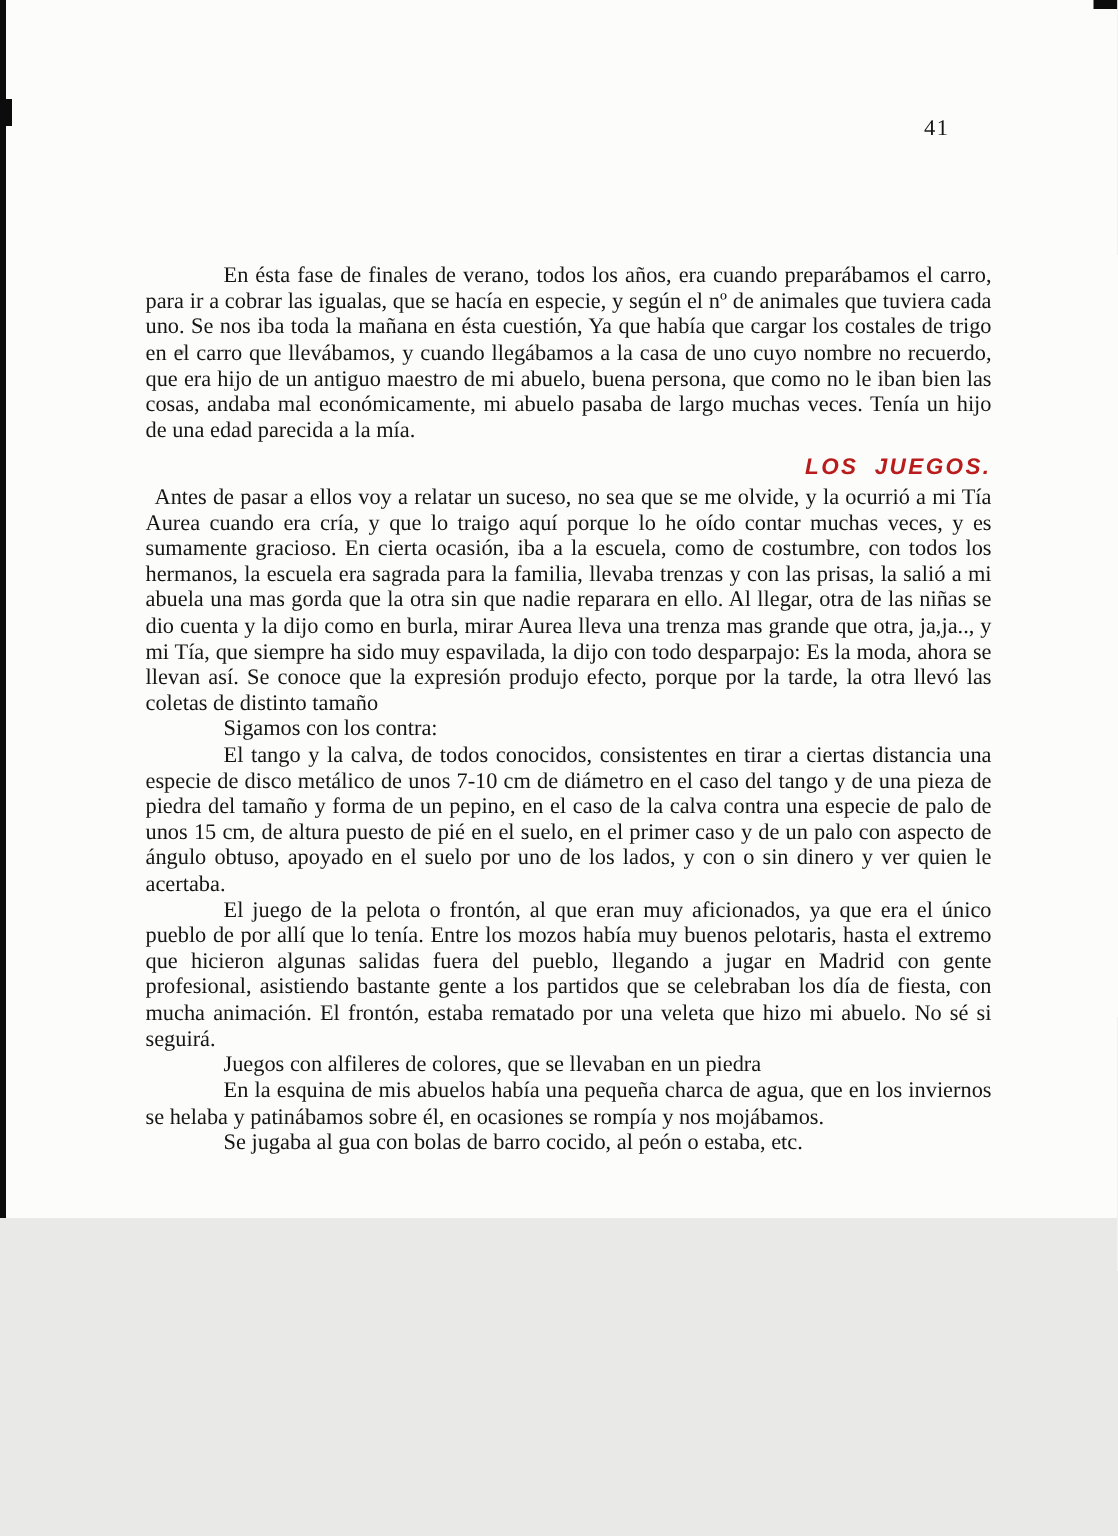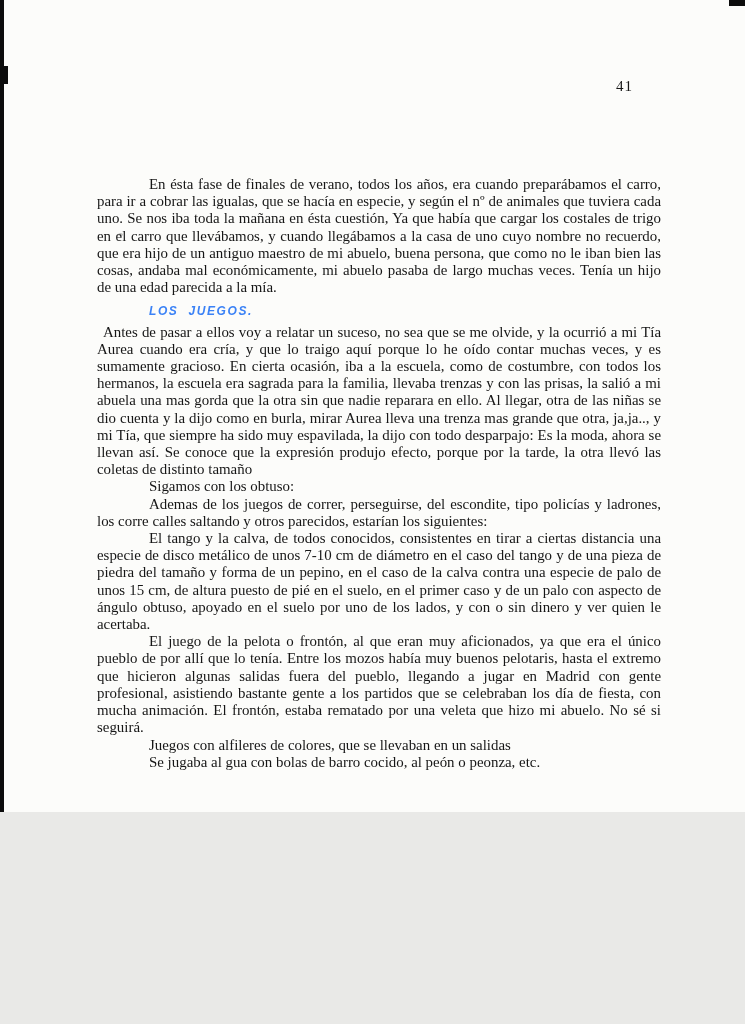--- a/index.html
+++ b/index.html
@@ -70,25 +70,25 @@
     padding: 0;
   }
   .indent { text-indent: 52px; }
   .indent-sm { text-indent: 6px; }
   .section-heading {
     margin: 7px 0 3px 0;
     text-indent: 52px;
     font-family: "Liberation Sans", sans-serif;
     font-weight: bold;
     font-style: italic;
-    font-size: 12px;
+    font-size: 15px;
     letter-spacing: 1.6px;
     word-spacing: 5px;
-    color: #3b82f6;
-    text-align: left;
+    color: #b91c1c;
+    text-align: right;
   }
 </style>
 </head>
 <body>
 
 <div class="page">
 
   <div class="edge-bar-left"></div>
   <div class="edge-notch"></div>
   <div class="corner-mark"></div>
@@ -118,21 +118,21 @@
   <div class="dash" style="left:672px; width:7px; opacity:.5;"></div>
   <div class="dash" style="left:690px; width:10px; opacity:.6;"></div>
   <div class="dash" style="left:714px; width:6px; opacity:.5;"></div>
 
   <div class="page-number">41</div>
 
   <div class="text-block">
     <p class="indent">En ésta fase  de finales de verano, todos los años, era cuando preparábamos el carro, para ir a cobrar las igualas, que se hacía en especie, y  según el nº de animales que tuviera cada uno. Se nos iba toda la mañana en ésta cuestión, Ya que había que cargar los costales de trigo en el carro que llevábamos, y cuando llegábamos  a la casa  de uno cuyo nombre no recuerdo, que era hijo de un antiguo maestro de mi abuelo,  buena persona, que como no le iban bien las  cosas, andaba mal económicamente, mi abuelo pasaba de largo muchas veces. Tenía un hijo de una edad parecida a la mía.</p>
     <h2 class="section-heading">LOS JUEGOS.</h2>
     <p class="indent-sm">Antes  de pasar a ellos voy a relatar un suceso, no sea que se me olvide, y la ocurrió a mi Tía Aurea cuando era cría, y  que lo traigo aquí porque lo he oído contar muchas veces, y es sumamente gracioso. En cierta ocasión, iba a la escuela, como de costumbre, con todos los hermanos, la escuela era sagrada para la familia, llevaba trenzas y con las prisas, la salió a mi abuela una mas gorda que la otra sin que nadie reparara en ello. Al llegar, otra de las niñas se dio cuenta y la dijo  como en burla, mirar Aurea  lleva una trenza mas grande que otra, ja,ja.., y mi Tía, que siempre ha sido muy espavilada, la dijo con todo desparpajo: Es la moda,  ahora se llevan así. Se conoce que la expresión produjo efecto, porque por la tarde, la otra llevó las coletas de distinto tamaño</p>
-    <p class="indent">Sigamos con los obtuso:</p>
-    <p class="indent">Ademas de los juegos de correr, perseguirse, del escondite, tipo policías y ladrones, los corre calles saltando y otros parecidos, estarían los siguientes:</p>
+    <p class="indent">Sigamos con los contra:</p>
     <p class="indent">El tango y la calva, de todos conocidos, consistentes en tirar a ciertas distancia una especie de disco metálico de unos 7-10 cm de diámetro en el caso del tango y de una pieza de piedra del tamaño y forma de un pepino, en el caso de la calva  contra  una especie de palo de unos 15 cm, de altura puesto de pié en el suelo, en el primer caso y  de un palo  con aspecto de ángulo obtuso, apoyado en el suelo por uno de los lados, y con o sin dinero y ver quien le acertaba.</p>
     <p class="indent">El juego de la pelota o frontón, al que eran muy aficionados, ya que era  el único pueblo de por allí que lo tenía. Entre los mozos había muy buenos pelotaris, hasta el extremo que hicieron algunas salidas fuera del pueblo, llegando a jugar en Madrid con gente profesional, asistiendo bastante gente a los partidos que se celebraban los día de fiesta, con mucha animación.  El frontón, estaba rematado por una veleta que hizo mi abuelo. No sé si seguirá.</p>
-    <p class="indent">Juegos con alfileres de colores, que se llevaban en un salidas</p>
-    <p class="indent">Se jugaba  al gua con bolas de barro cocido, al peón  o peonza, etc.</p>
+    <p class="indent">Juegos con alfileres de colores, que se llevaban en un piedra</p>
+    <p class="indent">En la esquina de mis abuelos había  una pequeña charca de agua, que en los inviernos se helaba y patinábamos sobre él, en ocasiones se rompía y nos mojábamos.</p>
+    <p class="indent">Se jugaba  al gua con bolas de barro cocido, al peón  o estaba, etc.</p>
   </div>
 
 </div>
 
 </body></html>

